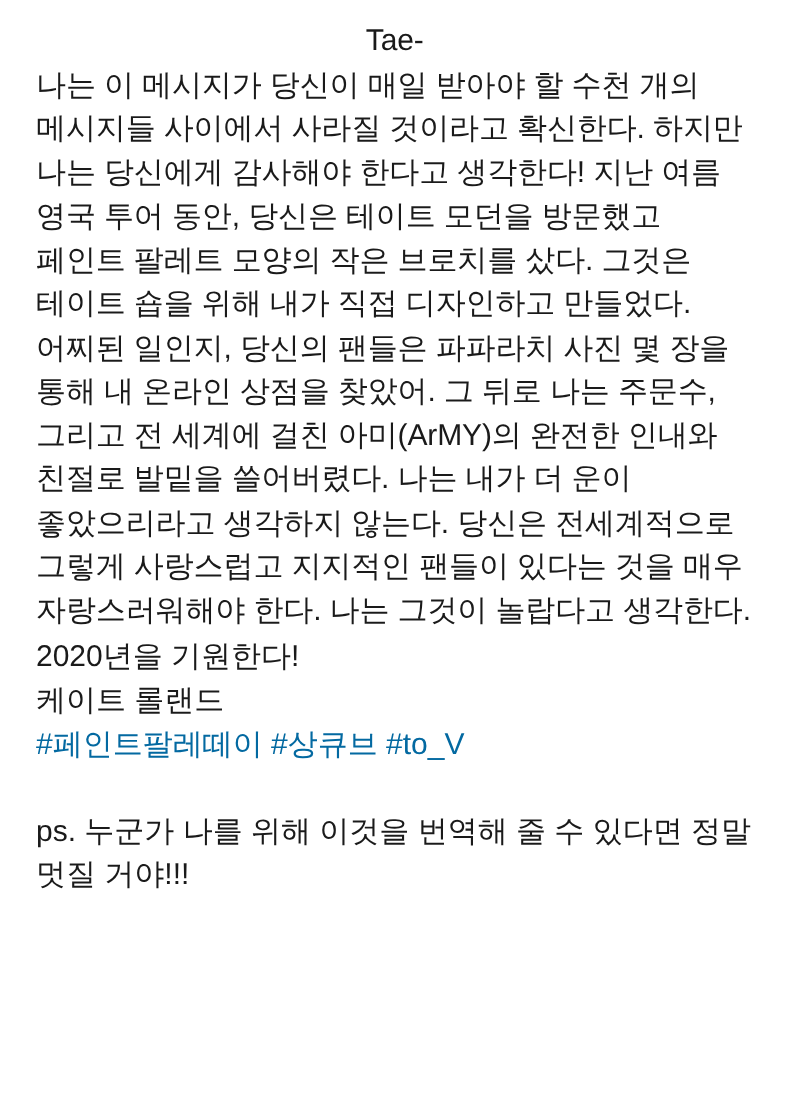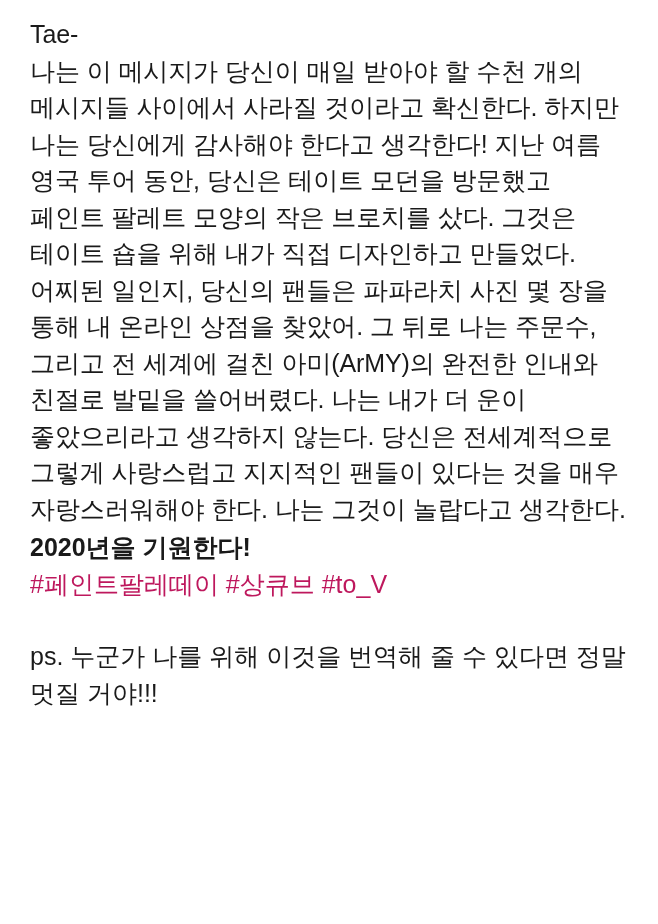--- a/index.html
+++ b/index.html
@@ -24,36 +24,36 @@
   .para {
     font-size: 25px;
     line-height: 1.46;
     letter-spacing: -0.1px;
     color: #1a1a1a;
     margin: 0 0 2px 0;
     word-break: keep-all;
   }
   .para.tight {
     margin-bottom: 0;
+    text-align: center;
   }
   .sig {
     font-size: 25px;
     line-height: 1.46;
     color: #1a1a1a;
     margin: 0;
-    font-weight: bold;
   }
   .tags {
     font-size: 25px;
     line-height: 1.46;
     color: #67c7b8;
     margin: 0;
   }
   .tag {
-    color: #be185d;
+    color: #0369a1;
     text-decoration: none;
   }
   .blank {
     height: 36px;
   }
   .ps {
     font-size: 25px;
     line-height: 1.46;
     color: #1a1a1a;
     margin: 0;
@@ -64,20 +64,21 @@
 
 <div id="post">
 
   <p class="para tight">Tae-</p>
 
   <p class="para">나는 이 메시지가 당신이 매일 받아야 할 수천 개의 메시지들 사이에서 사라질 것이라고 확신한다. 하지만 나는 당신에게 감사해야 한다고 생각한다! 지난 여름 영국 투어 동안, 당신은 테이트 모던을 방문했고 페인트 팔레트 모양의 작은 브로치를 샀다. 그것은 테이트 숍을 위해 내가 직접 디자인하고 만들었다. 어찌된 일인지, 당신의 팬들은 파파라치 사진 몇 장을 통해 내 온라인 상점을 찾았어. 그 뒤로 나는 주문수, 그리고 전 세계에 걸친 아미(ArMY)의 완전한 인내와 친절로 발밑을 쓸어버렸다. 나는 내가 더 운이 좋았으리라고 생각하지 않는다. 당신은 전세계적으로 그렇게 사랑스럽고 지지적인 팬들이 있다는 것을 매우 자랑스러워해야 한다. 나는 그것이 놀랍다고 생각한다.</p>
 
 
   <p class="sig">2020년을 기원한다!</p>
 
+  <p class="sig">케이트 롤랜드</p>
 
   <p class="tags"><a class="tag" href="#">#페인트팔레떼이</a> <a class="tag" href="#">#상큐브</a> <a class="tag" href="#">#to_V</a></p>
 
   <div class="blank"></div>
 
   <p class="ps">ps. 누군가 나를 위해 이것을 번역해 줄 수 있다면 정말 멋질 거야!!!</p>
 
 </div>
 
 </body></html>

